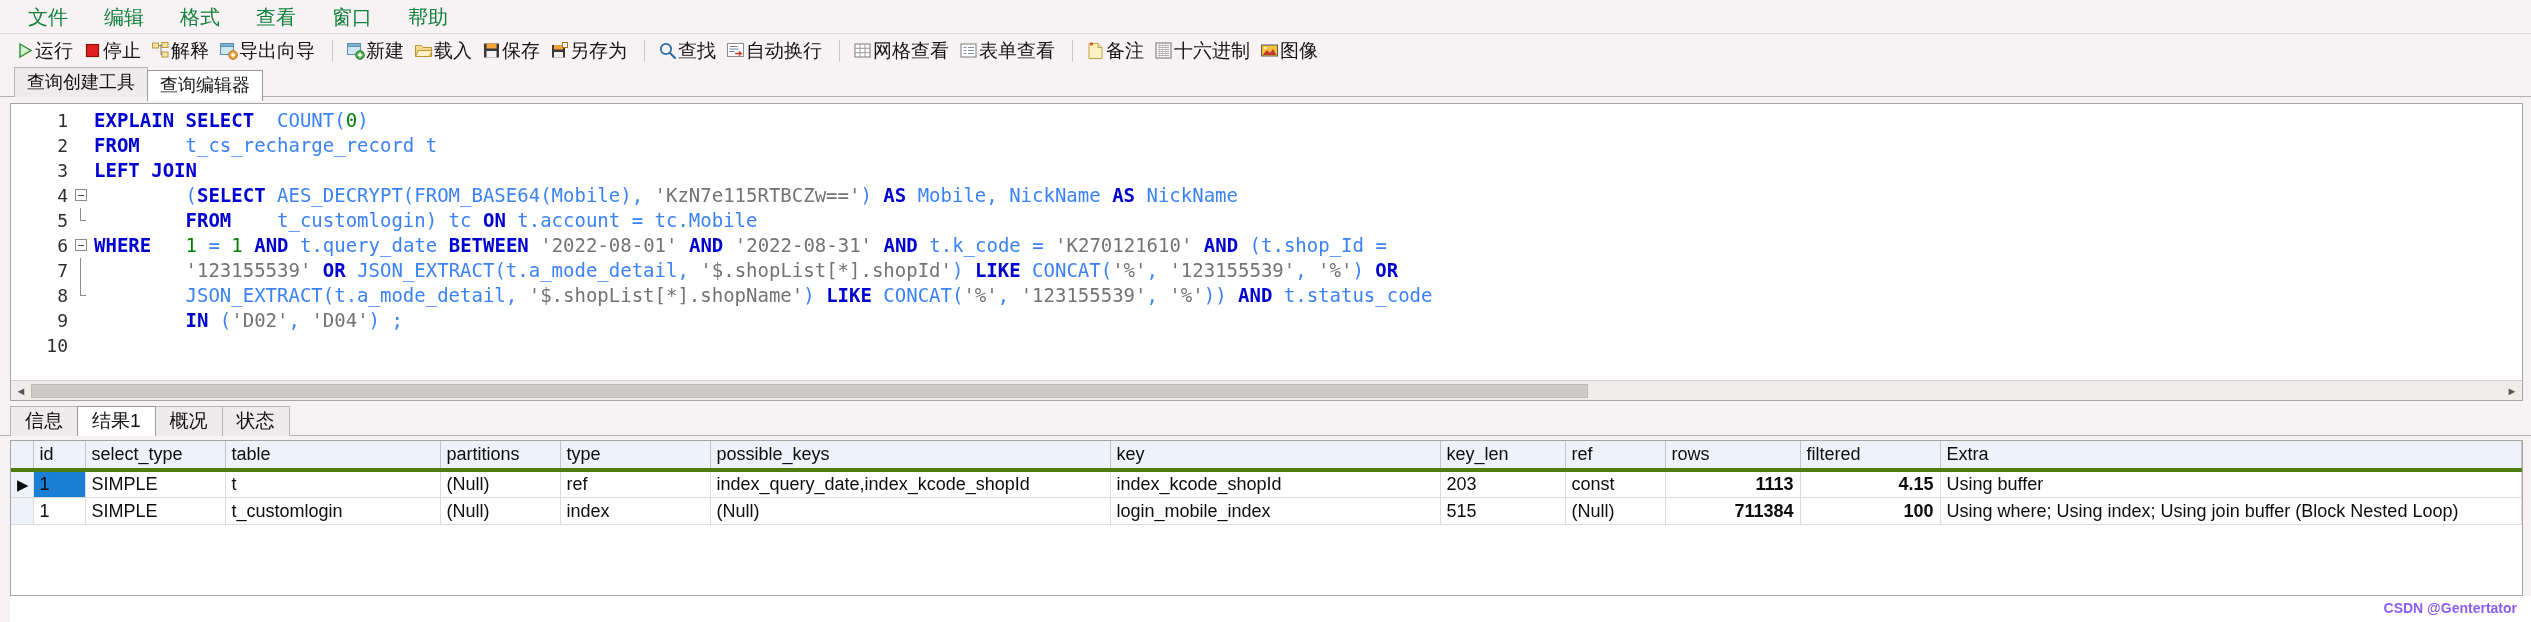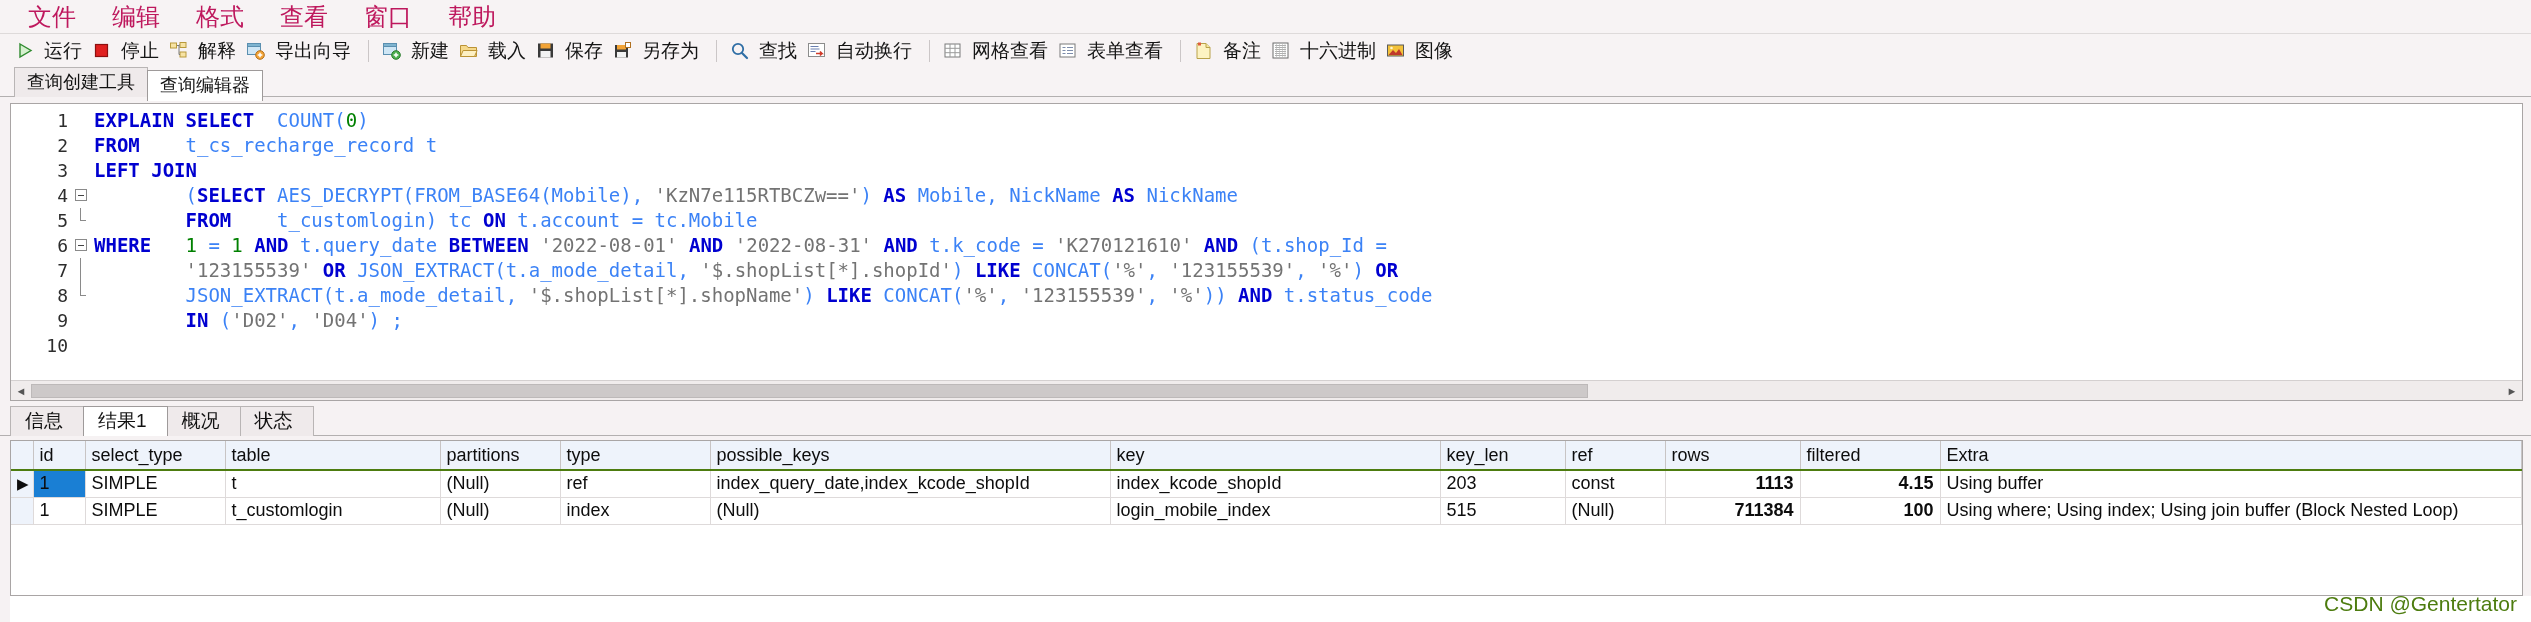--- a/index.html
+++ b/index.html
@@ -18,40 +18,40 @@
 
   
   .menubar {
     height: 33px;
     background: #f7f3f4;
     display: flex; align-items: center;
     padding-left: 10px;
     flex: 0 0 33px;
   }
   .menu-item {
-    font-size: 24px;
-    color: #be185d;
+    font-size: 20px;
+    color: #15803d;
     padding: 2px 18px;
     line-height: 26px;
     white-space: nowrap;
     cursor: default;
   }
 
   
   .toolbar {
     height: 34px;
     background: #f7f3f4;
     border-top: 1px solid #dedada;
     display: flex; align-items: center;
     padding-left: 12px;
     flex: 0 0 34px;
   }
   .tb-btn {
     display: flex; align-items: center;
-    gap: 10px;
+    gap: 1px;
     padding: 1px 7px 1px 3px;
     height: 28px;
     white-space: nowrap;
     cursor: default;
   }
   .tb-label { font-size: 19px; color: #151515; line-height: 22px; }
   .tb-sep {
     width: 1px; height: 22px;
     background: #cbc6c7;
     margin: 0 10px;
@@ -191,21 +191,21 @@
   .btabstrip {
     flex: 0 0 31px;
     display: flex; align-items: flex-end;
     padding-left: 10px;
     background: #f6f2f3;
     border-bottom: 1px solid #b3b0b0;
     margin-top: 4px;
   }
   .btab {
     font-size: 19px;
-    padding: 3px 20px 4px 14px;
+    padding: 3px 14px 4px 14px;
     border: 1px solid #b9b5b5;
     border-bottom: none;
     background: #efeaeb;
     color: #111;
     margin-right: -1px;
     line-height: 22px;
     cursor: default;
     position: relative; top: 1px;
   }
   .btab.active { background: #fff; border-color: #9e9a9a; z-index: 2; }
@@ -222,21 +222,21 @@
   table.grid {
     border-collapse: collapse;
     width: 100%;
     font-size: 18px;
     font-family: "Liberation Sans", sans-serif;
     table-layout: fixed;
   }
   table.grid th {
     background: #eef3fb;
     border-right: 1px solid #c8c4c4;
-    border-bottom: 2px solid #4d7c0f;
+    border-bottom: 4px solid #4d7c0f;
     font-weight: normal;
     text-align: left;
     padding: 3px 6px;
     height: 29px;
     color: #0d0d0d;
     white-space: nowrap;
     overflow: hidden;
   }
   table.grid td {
     border-right: 1px solid #dedada;
@@ -258,22 +258,23 @@
     background: #eef3fb; border-right: 1px solid #c8c4c4;
     border-bottom: 1px solid #dedada;
     font-size: 15px;
   }
   th.rowmark-h { width: 22px; background: #eef3fb; }
 
   
   .watermark {
     position: absolute;
     right: 14px; bottom: 6px;
-    font-size: 21px;
-    color: #4d7c0f;
+    font-size: 14px;
+    color: #8b5cf6;
+    font-weight: bold;
   }
   .footer-strip {
     flex: 0 0 26px;
     position: relative;
     background: #ffffff;
   }
   .leftbar {
     position: absolute; left: 0; top: 0; bottom: 0; width: 10px;
     background: #f6f2f3;
   }

